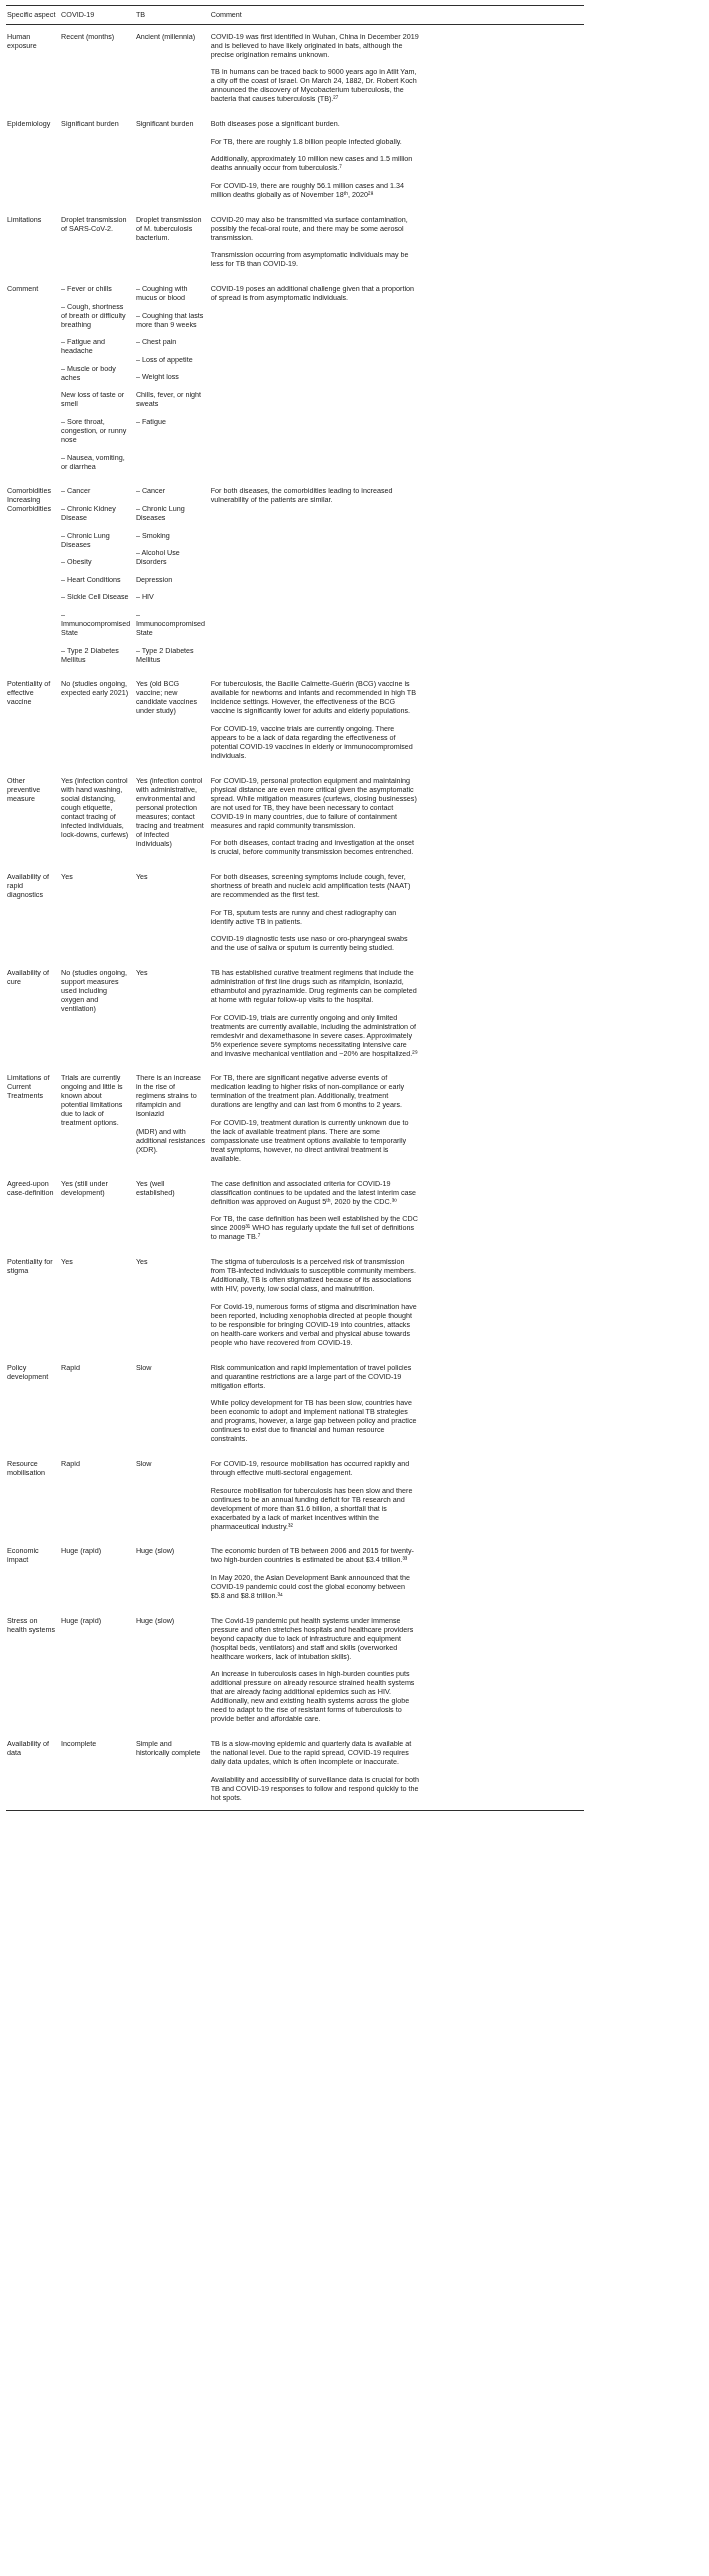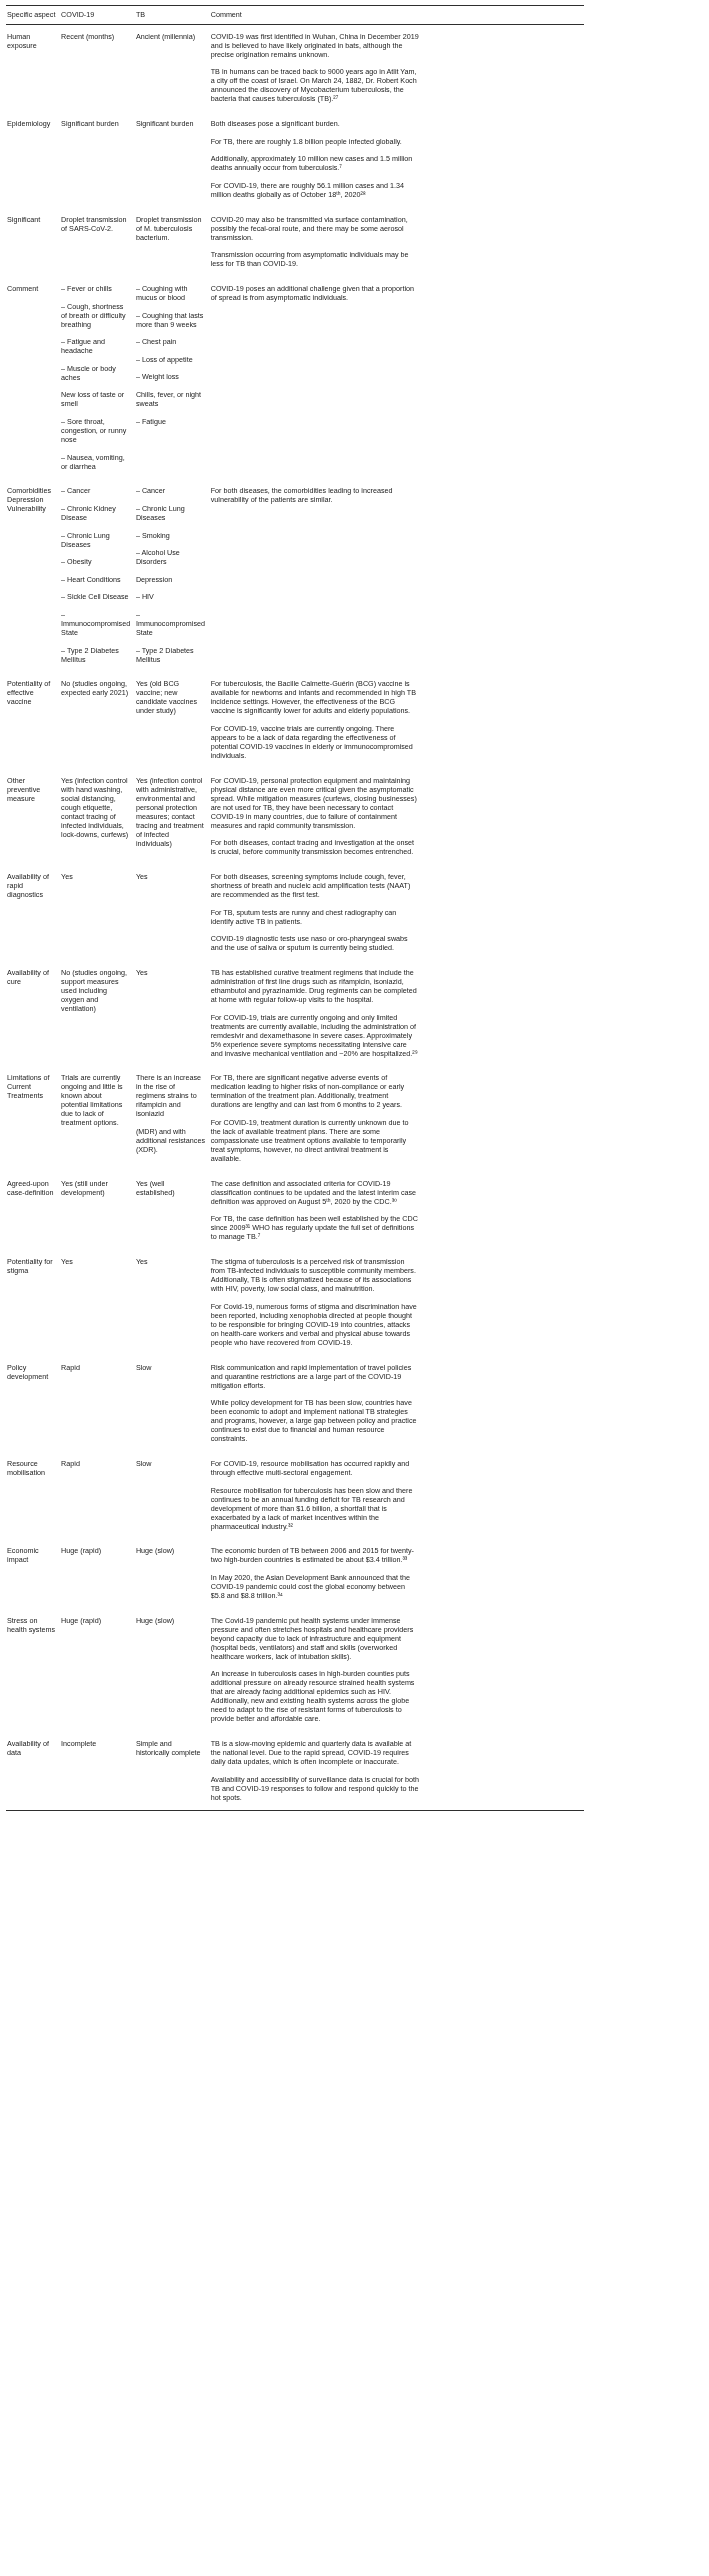--- a/index.html
+++ b/index.html
@@ -100,28 +100,28 @@
           <td>
             <div class="cell-wrap tb-wrap">
               <p>Significant burden</p>
             </div>
           </td>
           <td>
             <div class="cell-wrap comment-wrap">
               <p>Both diseases pose a significant burden.</p>
               <p>For TB, there are roughly 1.8 billion people infected globally.</p>
               <p>Additionally, approximately 10 million new cases and 1.5 million deaths annually occur from tuberculosis.⁷</p>
-              <p>For COVID-19, there are roughly 56.1 million cases and 1.34 million deaths globally as of October 18ᵗʰ, 2020²⁸</p>
-            </div>
-          </td>
-        </tr>
-        <tr>
-          <td>
-            <div class="cell-wrap aspect-wrap">
-              <p>Significant</p>
+              <p>For COVID-19, there are roughly 56.1 million cases and 1.34 million deaths globally as of November 18ᵗʰ, 2020²⁸</p>
+            </div>
+          </td>
+        </tr>
+        <tr>
+          <td>
+            <div class="cell-wrap aspect-wrap">
+              <p>Limitations</p>
             </div>
           </td>
           <td>
             <div class="cell-wrap covid-wrap">
               <p>Droplet transmission of SARS-CoV-2.</p>
             </div>
           </td>
           <td>
             <div class="cell-wrap tb-wrap">
               <p>Droplet transmission of M. tuberculosis bacterium.</p>
@@ -164,21 +164,21 @@
           </td>
           <td>
             <div class="cell-wrap comment-wrap">
               <p>COVID-19 poses an additional challenge given that a proportion of spread is from asymptomatic individuals.</p>
             </div>
           </td>
         </tr>
         <tr>
           <td>
             <div class="cell-wrap aspect-wrap">
-              <p>Comorbidities Depression Vulnerability</p>
+              <p>Comorbidities Increasing Comorbidities</p>
             </div>
           </td>
           <td>
             <div class="cell-wrap covid-wrap">
               <p>– Cancer</p>
               <p>– Chronic Kidney Disease</p>
               <p>– Chronic Lung Diseases</p>
               <p>– Obesity</p>
               <p>– Heart Conditions</p>
               <p>– Sickle Cell Disease</p>

